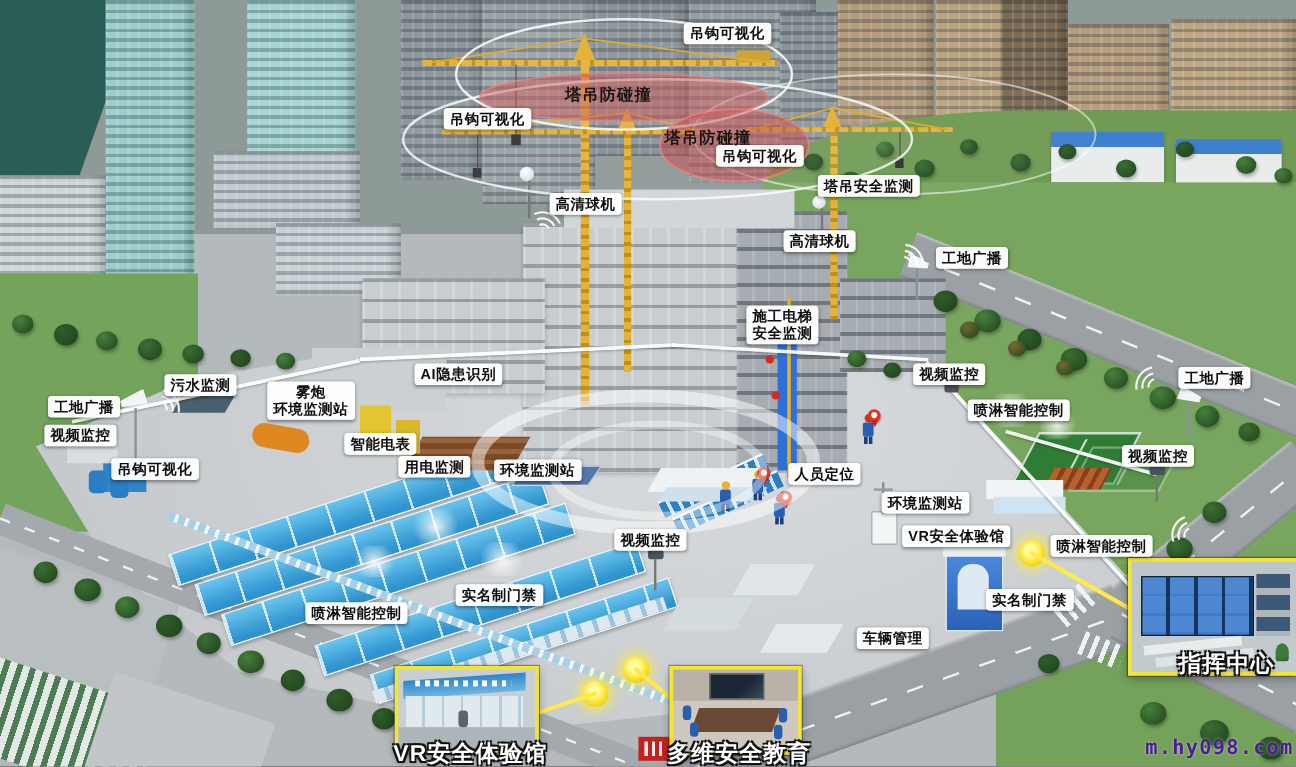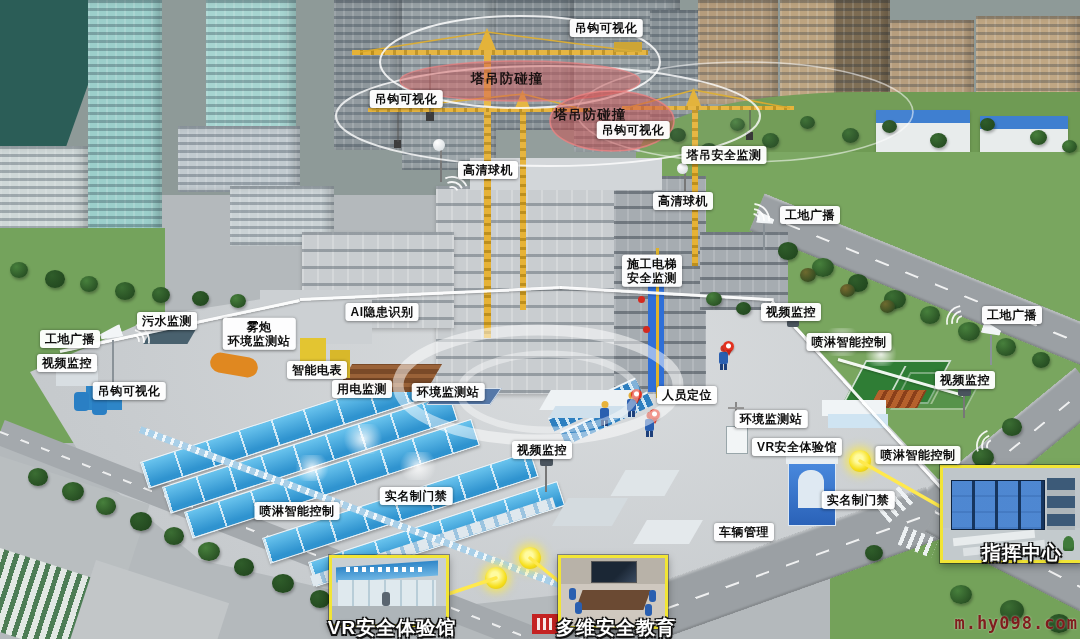--- a/index.html
+++ b/index.html
@@ -40,21 +40,21 @@
   .pin{width:12px;height:16px;}
   .pin::before{content:"";position:absolute;left:0;top:0;width:11px;height:11px;border-radius:50%;background:radial-gradient(circle at 50% 45%,#fff 0 2px,#e23220 3px);box-shadow:0 1px 2px rgba(0,0,0,.4);}
   .pin::after{content:"";position:absolute;left:3px;top:9px;border-left:3px solid transparent;border-right:3px solid transparent;border-top:6px solid #c42418;}
   .ydot{background:radial-gradient(circle at 45% 40%,#fffba0 0 4px,#f6df1e 60%,#d9b900 100%);border-radius:50%;box-shadow:0 0 10px 3px rgba(255,235,60,.8);}
   
   .pill{position:absolute;transform:translate(-50%,-50%);background:rgba(255,255,255,.96);color:#0d0d0d;font-size:12px;font-weight:bold;line-height:1.18;padding:2px 5px;border-radius:3px;box-shadow:0 1px 3px rgba(0,0,0,.4);white-space:nowrap;text-align:center;letter-spacing:.5px;}
   .zlabel{position:absolute;transform:translate(-50%,-50%);color:#1a1212;font-size:13.5px;font-weight:bold;letter-spacing:1px;white-space:nowrap;}
   .olabel{position:absolute;transform:translate(-50%,-50%);font-size:19px;font-weight:bold;color:#fff;letter-spacing:1px;white-space:nowrap;text-shadow:-1.5px -1.5px 0 #111,1.5px -1.5px 0 #111,-1.5px 1.5px 0 #111,1.5px 1.5px 0 #111,0 2px 4px rgba(0,0,0,.5);}
   
   .inset{position:absolute;border:3px solid #f2e535;box-shadow:0 0 0 1px rgba(0,0,0,.35),0 3px 8px rgba(0,0,0,.35);background:#c8cfd3;overflow:hidden;}
-  #watermark{position:absolute;right:2px;bottom:6px;font-family:"DejaVu Sans Mono","Liberation Mono",monospace;font-size:17px;font-weight:bold;letter-spacing:1px;color:#7f1d1d;text-shadow:0 0 2px rgba(255,255,255,.6);}
+  #watermark{position:absolute;right:2px;bottom:6px;font-family:"DejaVu Sans Mono","Liberation Mono",monospace;font-size:17px;font-weight:bold;letter-spacing:1px;color:#4c1d95;text-shadow:0 0 2px rgba(255,255,255,.6);}
   svg.ov{position:absolute;left:0;top:0;pointer-events:none;}
 </style>
 </head>
 <body>
 
 <div id="stage">
   <div id="scenery">
       <div class="abs flat" style="left: 0px; top: 0px; width: 1080px; height: 195px; background-color: rgb(142, 154, 152);"></div>
       <div class="abs flat" style="left: 0px; top: 0px; width: 118px; height: 160px; background-color: rgb(43, 93, 87); clip-path: polygon(0px 0px, 100% 0px, 52% 100%, 0px 100%);"></div>
       <div class="abs tw" style="left: 88px; top: 0px; width: 74px; height: 230px; background-color: rgb(156, 207, 203);"></div>

